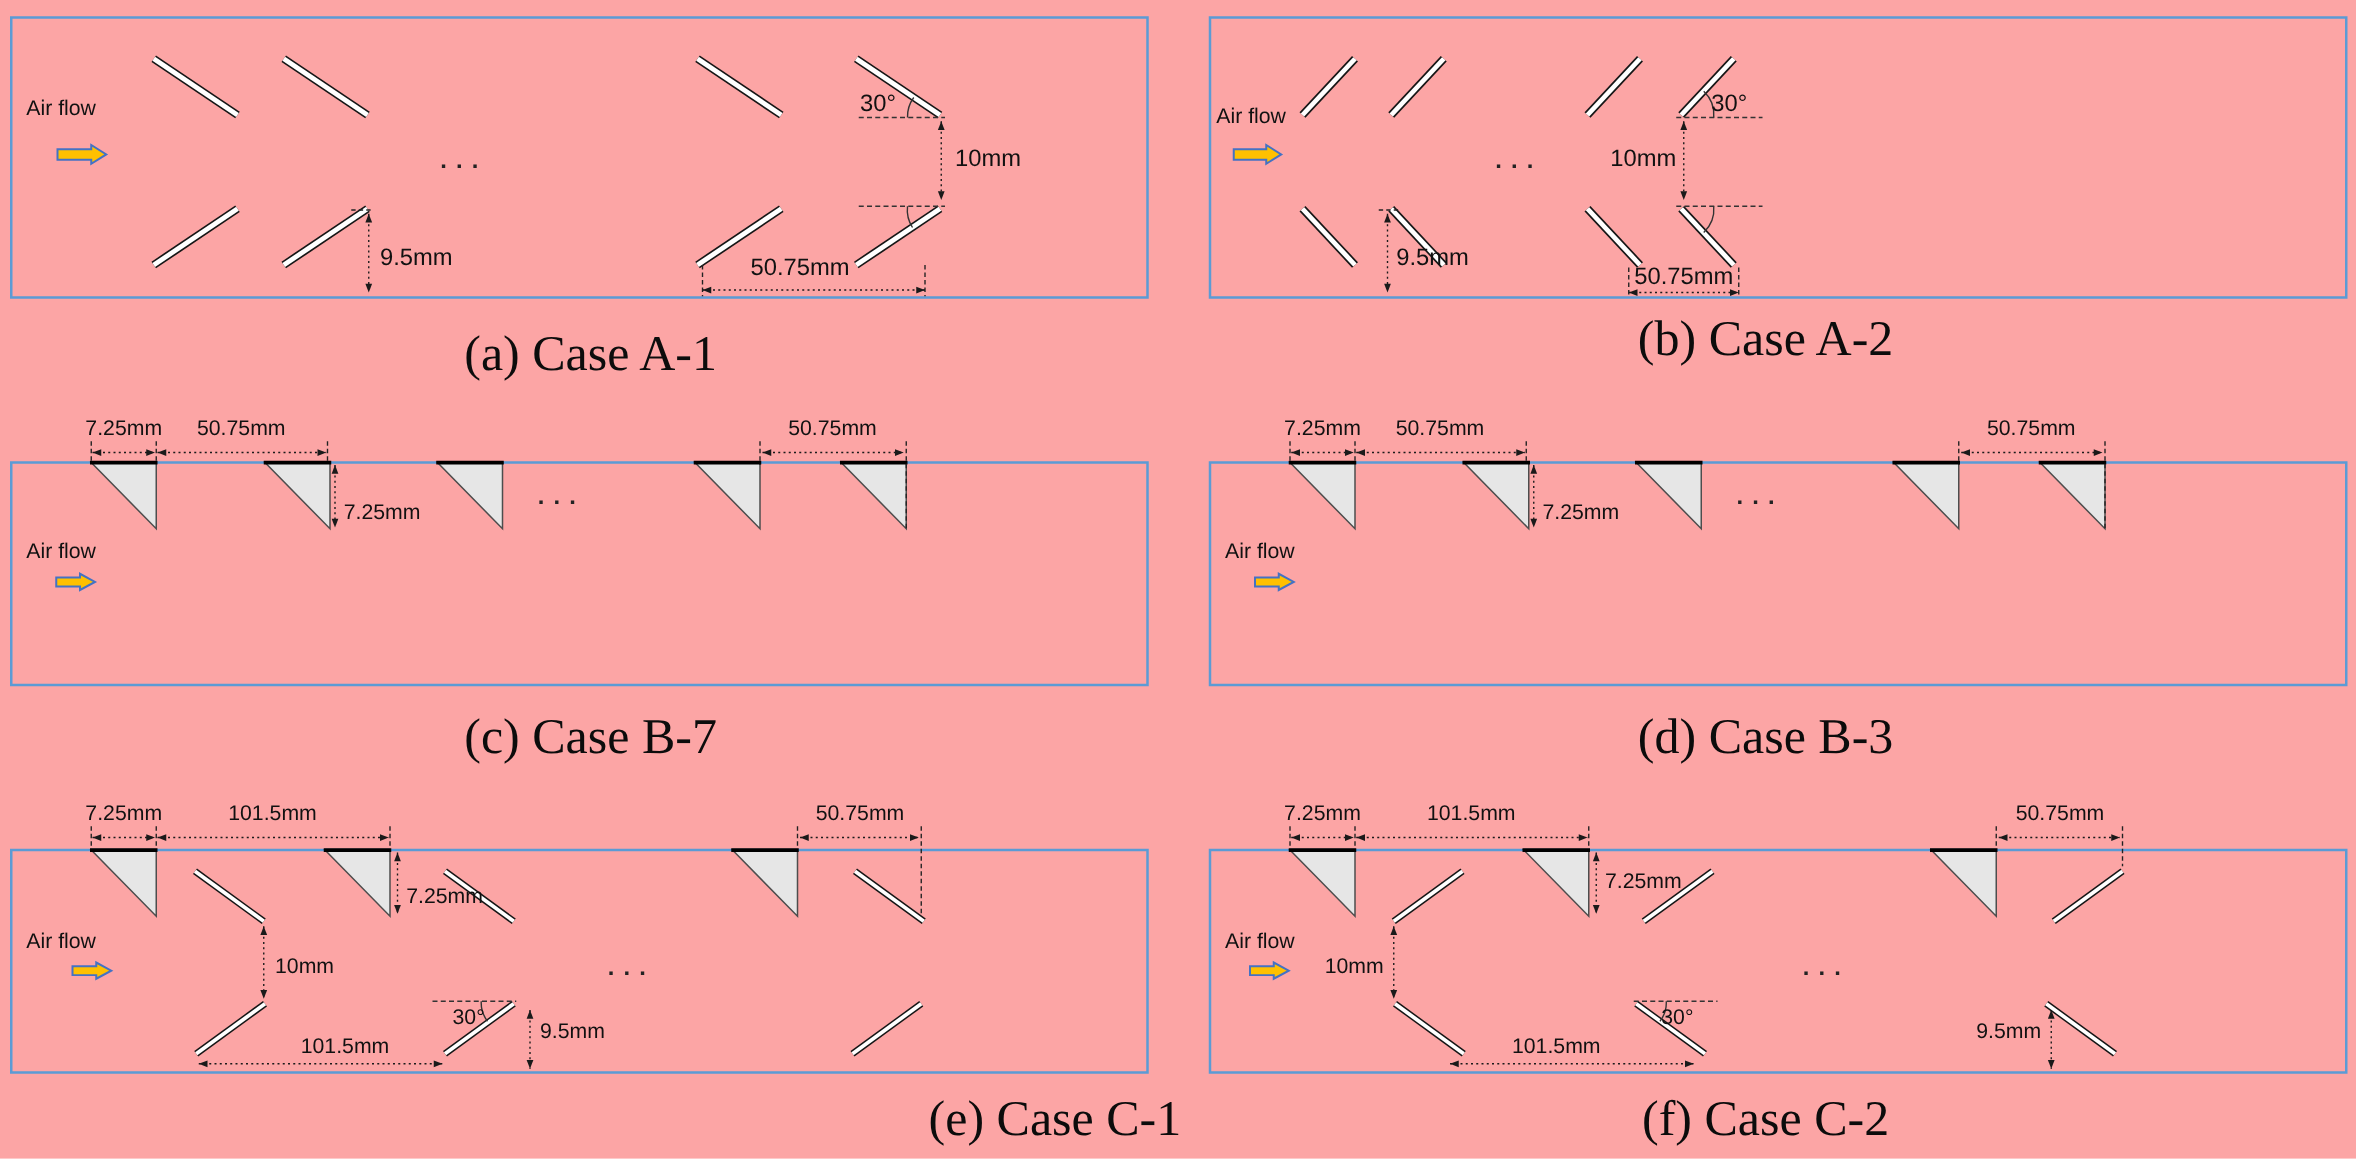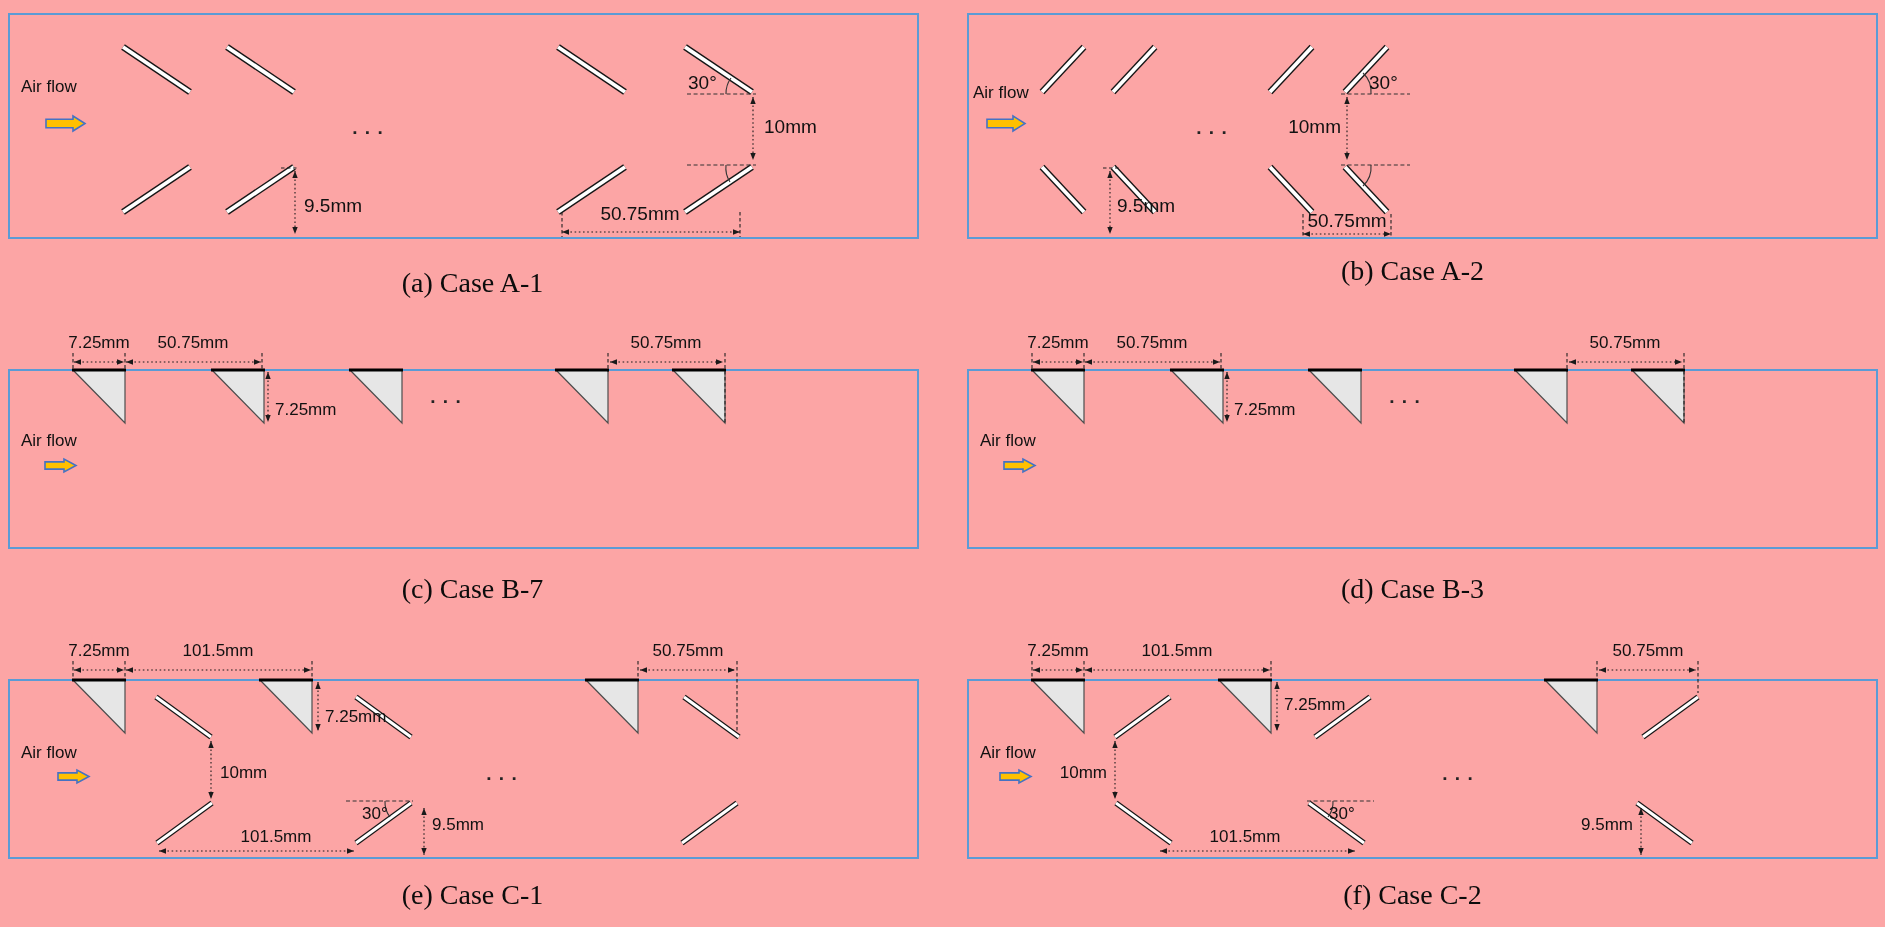--- a/index.html
+++ b/index.html
@@ -2,21 +2,21 @@
 <html><head>
 <meta charset="utf-8">
 <style>
   html,body{margin:0;padding:0;background:#ffffff;}
   #stage{position:relative;width:1885px;height:927px;background:#fca5a5;overflow:hidden;
          font-family:"Liberation Sans",sans-serif;}
   svg{position:absolute;overflow:visible;}
   #svg-a{left:0;top:0;}   #svg-b{left:945px;top:0;}
   #svg-c{left:0;top:0;}   #svg-d{left:945px;top:0;}
   #svg-e{left:0;top:0;}   #svg-f{left:945px;top:0;}
-  .caption{position:absolute;font-family:"Liberation Serif",serif;font-size:28px;color:#0c0c0c;
+  .caption{position:absolute;font-family:"Liberation Serif",serif;font-size:40px;color:#0c0c0c;
            text-align:center;width:945px;line-height:42px;}
   .cap-left{left:0;} .cap-right{left:940px;}
   text{fill:#111;font-family:"Liberation Sans",sans-serif;}
   .air{font-size:17px;}
   .dim{font-size:17px;}
   .dimL{font-size:19px;}
   .dots{font-size:19px;font-weight:bold;letter-spacing:1px;fill:#222;}
   line.dim{stroke:#1a1a1a;stroke-width:1.1;stroke-dasharray:1.6 2.6;}
   line.tickv,line.tickh{stroke:#222;stroke-width:1.1;stroke-dasharray:3.5 2.5;}
   line.dash{stroke:#333;stroke-width:1.2;stroke-dasharray:4 2.6;}
@@ -460,15 +460,15 @@
       <text class="dim" x="1245" y="842" text-anchor="middle">101.5mm</text>
     <polygon points="1160,851 1167,848.3 1167,853.7" fill="#1a1a1a"></polygon>
         <polygon points="1355,851 1348,848.3 1348,853.7" fill="#1a1a1a"></polygon>
       </g>
   </svg>
 
   <div class="caption cap-left" style="top:262px;">(a) Case A-1</div>
   <div class="caption cap-right" style="top:250px;">(b) Case A-2</div>
   <div class="caption cap-left" style="top:568px;">(c) Case B-7</div>
   <div class="caption cap-right" style="top:568px;">(d) Case B-3</div>
-  <div class="caption cap-left" style="top:874px;">(e) Case C-1</div>
+  <div class="caption cap-left" style="top:874px;text-align:right;">(e) Case C-1</div>
   <div class="caption cap-right" style="top:874px;">(f) Case C-2</div>
 </div>
 
 </body></html>

